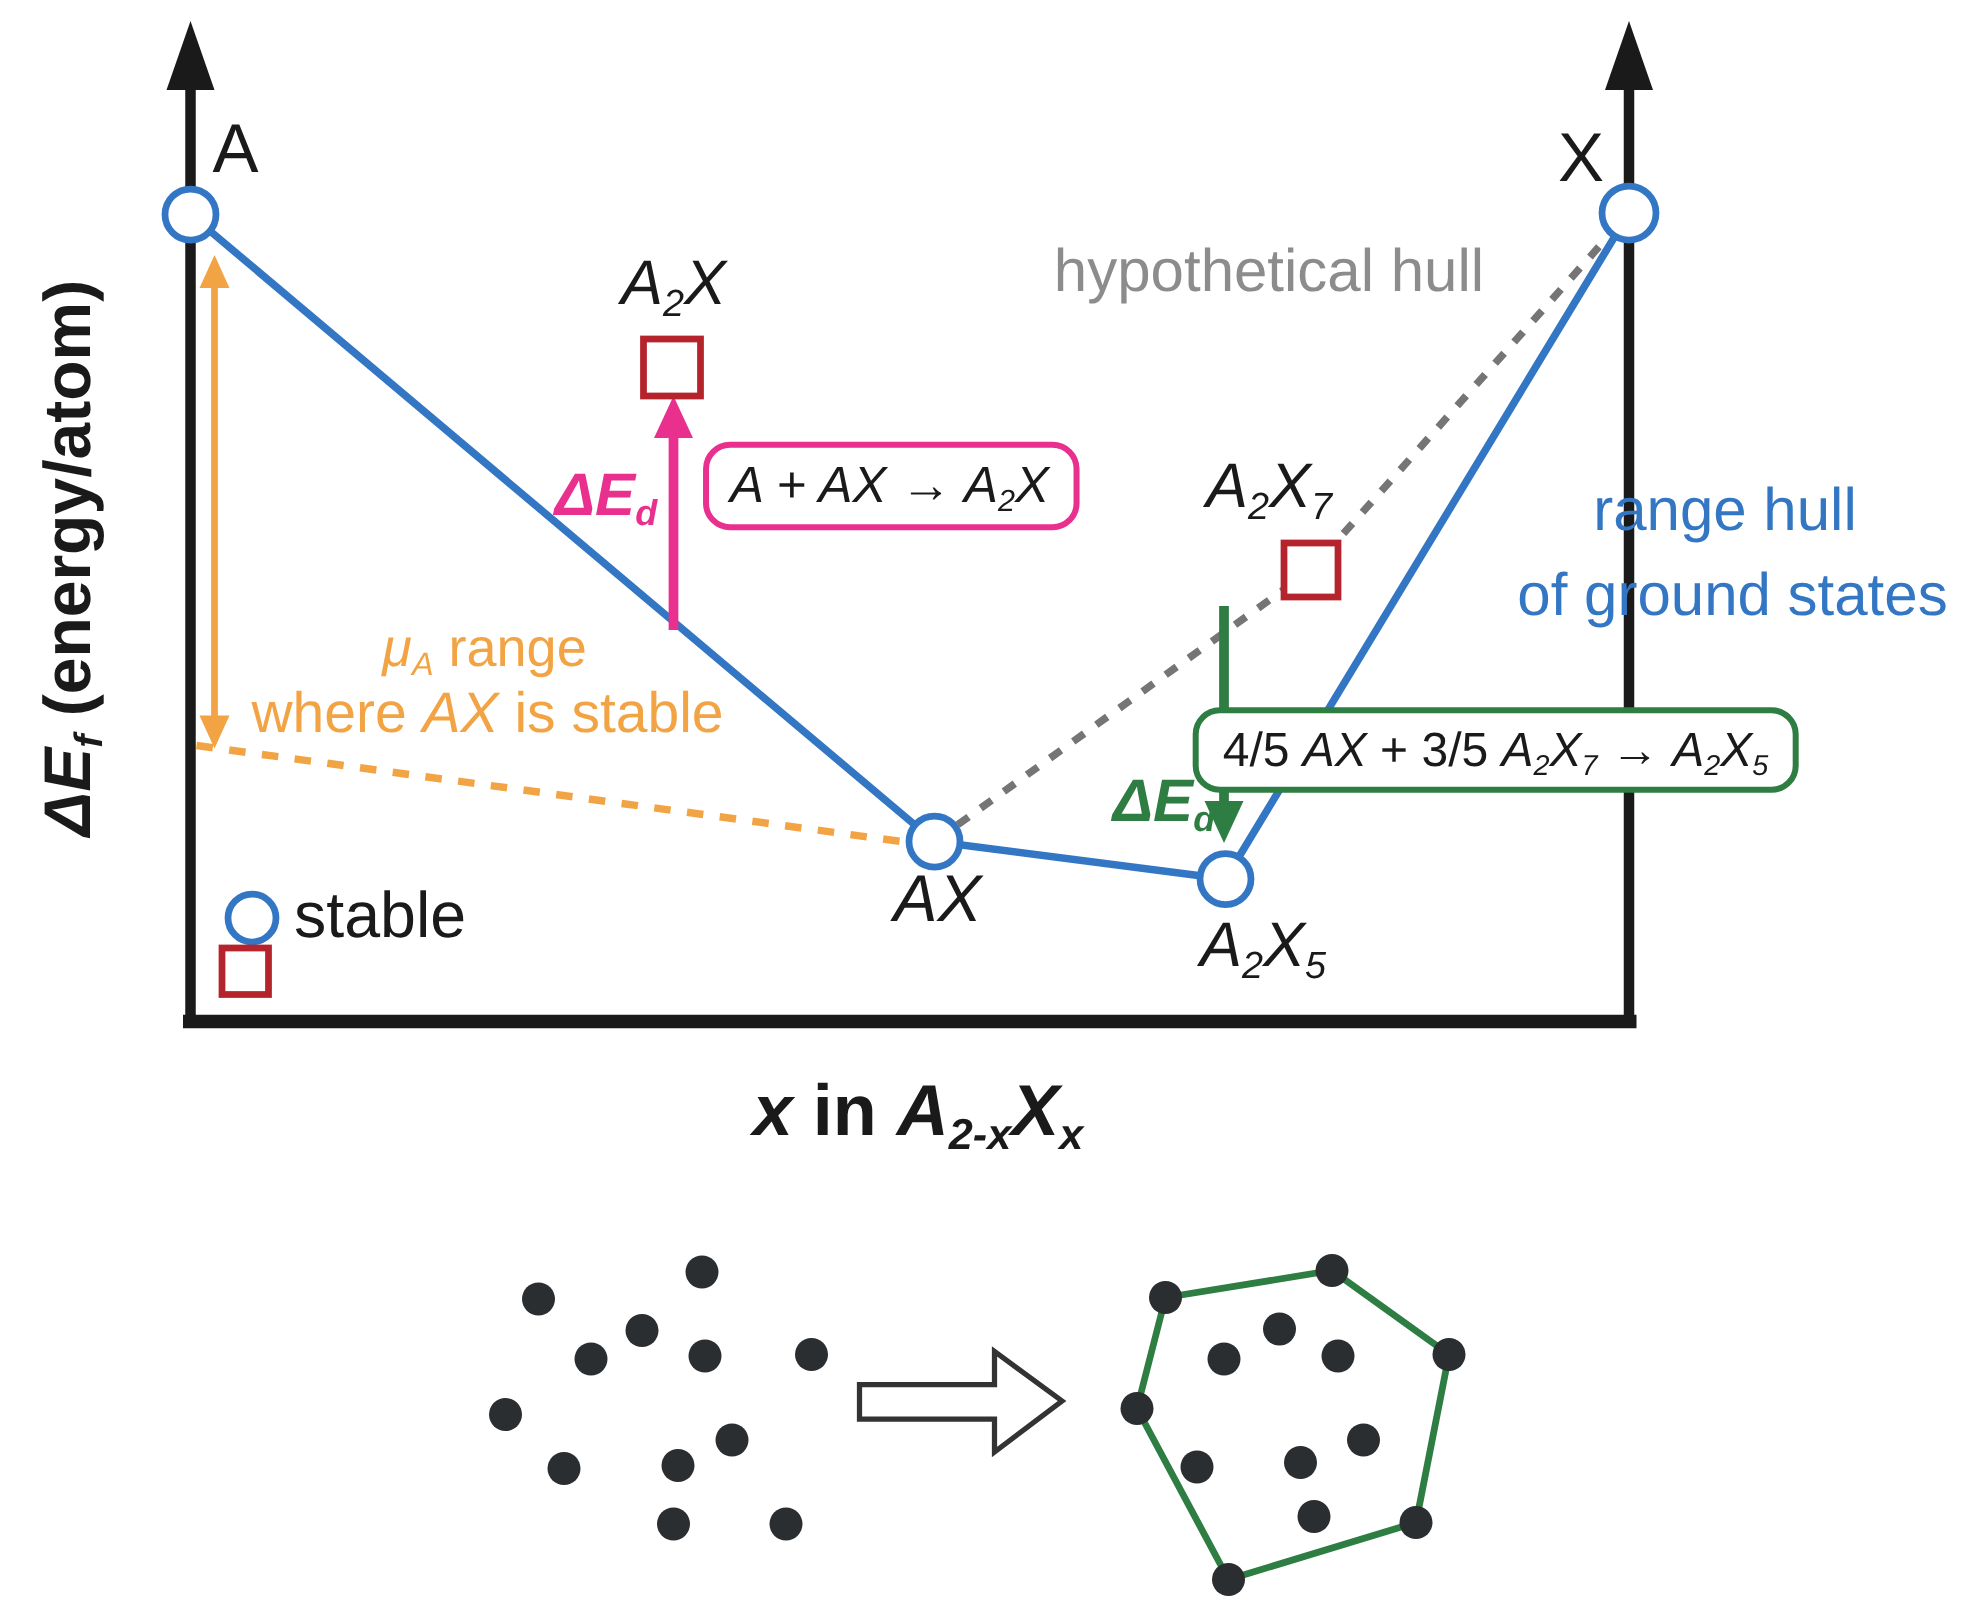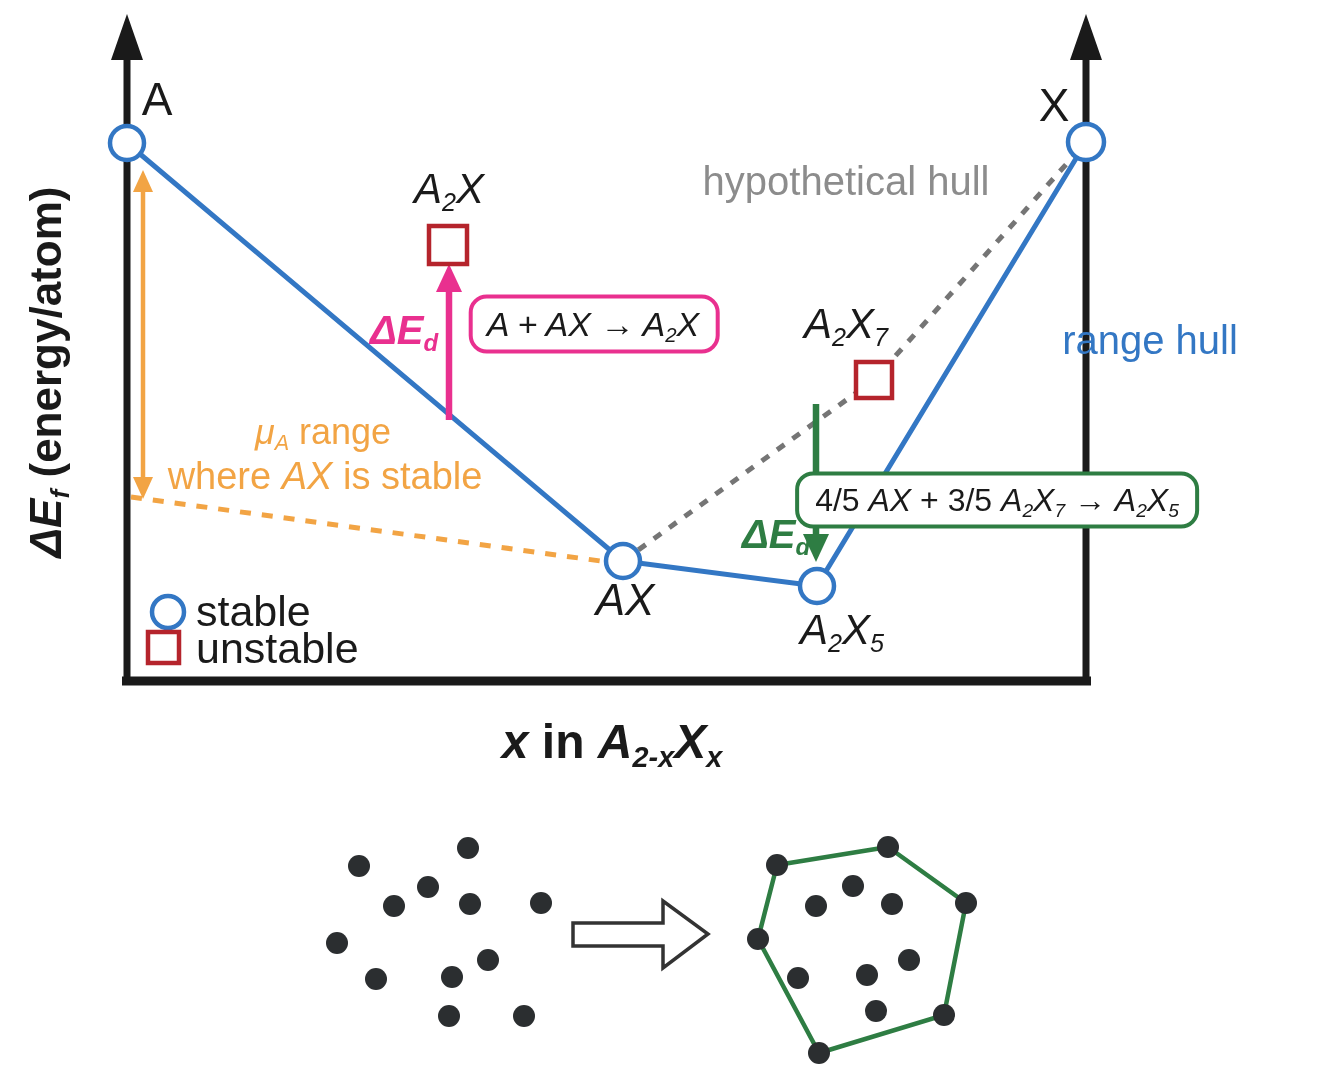--- a/index.html
+++ b/index.html
@@ -135,24 +135,24 @@
   <div class="lbl it bold green-txt" style="left:776px;top:534px;font-size:40px;">ΔE<sub>d</sub></div>
 
   <div class="rbox pink it" style="left:594px;top:324px;padding-left:14px;">A + AX → A<sub>2</sub>X</div>
   <div class="rbox green" style="left:985px;top:500px;">
     <span>4/5 </span><span class="it">AX</span><span> + </span><span>3/5 </span><span class="it">A<sub>2</sub>X<sub>7</sub></span><span> → </span><span class="it">A<sub>2</sub>X<sub>5</sub></span>
   </div>
 
   <div class="lbl gray-txt" style="left:846px;top:148px;font-size:40px;margin-top:33px;">hypothetical hull</div>
 
   <div class="lbl blue-txt" style="left:1150px;top:340px;font-size:40px;">range hull</div>
+  <div class="lbl blue-txt" style="left:1155px;top:397px;font-size:40px;">of ground states</div>
 
   <div class="lbl orange-txt" style="left:323px;top:432px;font-size:36px;">
     <span class="it">μ<sub>A</sub></span><span> range</span>
   </div>
   <div class="lbl orange-txt" style="left:325px;top:477px;font-size:38px;">
     <span>where </span><span class="it">AX</span><span> is stable</span>
   </div>
 
   <div class="lbl-left" style="left:196px;top:611px;font-size:43px;">stable</div>
-  <div class="lbl-left" style="left:196px;top:648px;font-size:43px;">unstable</div>
 
 </div>
 
 </body></html>

